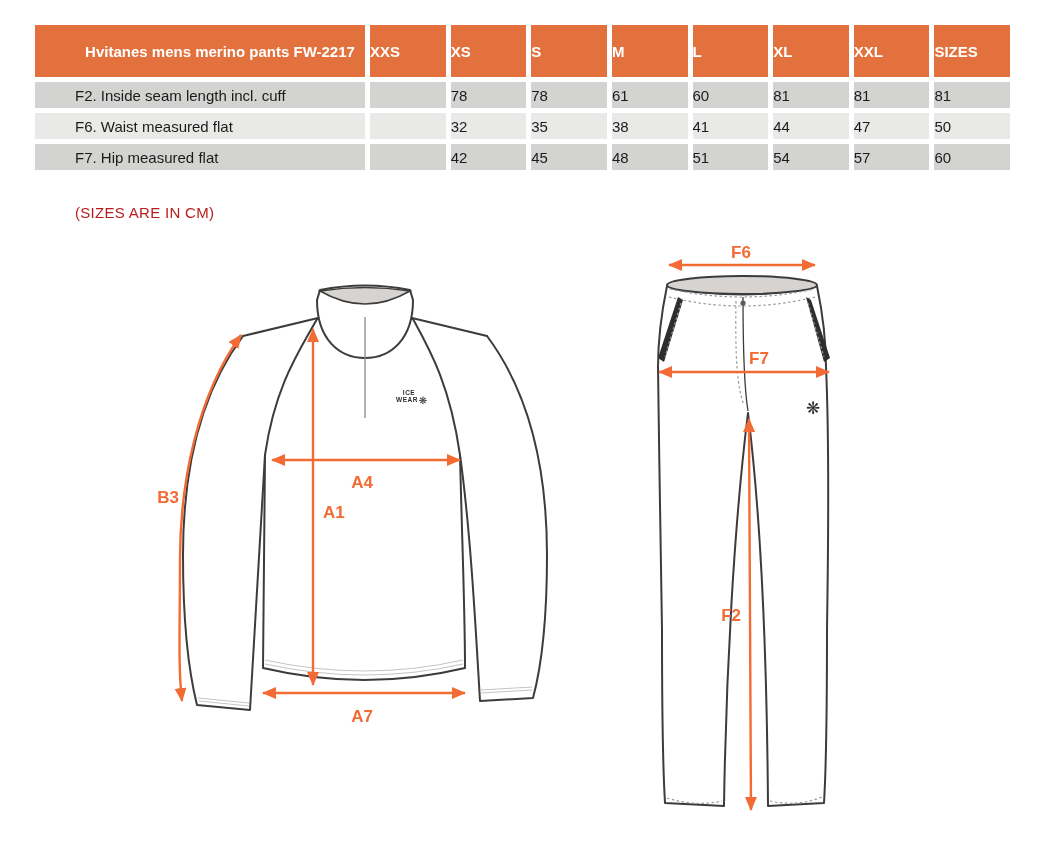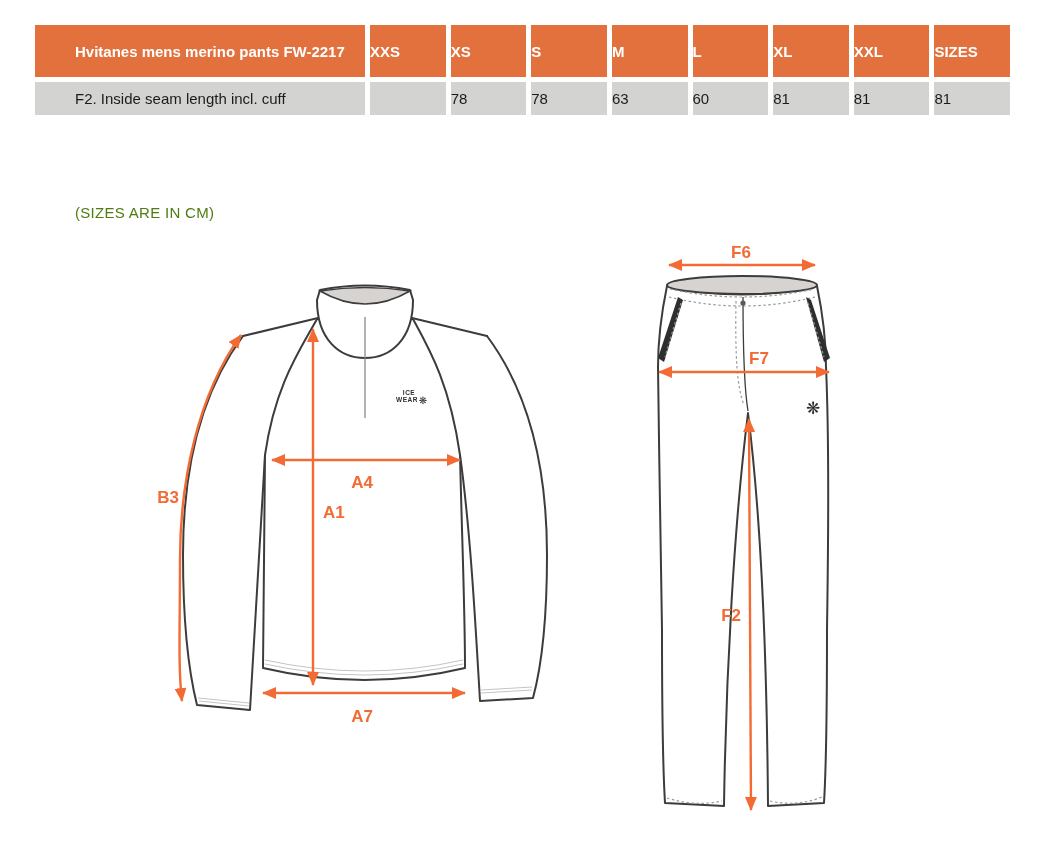--- a/index.html
+++ b/index.html
@@ -22,33 +22,33 @@
     font-size:15px;
     vertical-align:middle;
     text-align:left;
     padding:0;
   }
   .size-table thead th{
     background:#e2713d;color:#ffffff;
     font-weight:bold;height:52px;
   }
   .size-table .th-product{
-    text-align:left;padding-left:40px;
+    text-align:center;padding-left:40px;
   }
   .size-table tbody td{
-    height:33px;color:#1b1b1b;background:#d3d3d1;
+    height:26px;color:#1b1b1b;background:#d3d3d1;
   }
   .size-table tbody tr.row-light td{background:#e9e9e7;}
   .size-table tbody .td-label{
     text-align:left;padding-left:40px;
   }
   
   .cm-note{
     position:absolute;left:75px;top:204px;
-    color:#4d7c0f;font-size:15px;letter-spacing:.3px;
+    color:#b91c1c;font-size:15px;letter-spacing:.3px;
   }
   
   .shirt-svg{position:absolute;left:150px;top:255px;}
   .pants-svg{position:absolute;left:640px;top:245px;}
   .garment{stroke:#3c3c3c;stroke-width:2;fill:#ffffff;stroke-linejoin:round;stroke-linecap:round;}
   .seam{stroke:#3c3c3c;stroke-width:2;fill:none;stroke-linecap:round;}
   .stitch{stroke:#c4c4c4;stroke-width:1;fill:none;}
   .stitch-d{stroke:#9a9a9a;stroke-width:1.2;fill:none;stroke-dasharray:2.5 2.5;}
   .dim{stroke:#f26b35;stroke-width:2.4;fill:none;}
   .dim-label{fill:#f26b35;font-weight:bold;font-size:17px;font-family:"Liberation Sans",sans-serif;}
@@ -81,25 +81,47 @@
       <th>XXL</th>
       <th>SIZES</th>
     </tr>
   </thead>
   <tbody>
     <tr class="row-dark">
       <td class="td-label">F2. Inside seam length incl. cuff</td>
       <td></td>
       <td>78</td>
       <td>78</td>
-      <td>63</td>
+      <td>61</td>
       <td>60</td>
       <td>81</td>
       <td>81</td>
       <td>81</td>
+    </tr>
+    <tr class="row-light">
+      <td class="td-label">F6. Waist measured flat</td>
+      <td></td>
+      <td>32</td>
+      <td>35</td>
+      <td>38</td>
+      <td>41</td>
+      <td>44</td>
+      <td>47</td>
+      <td>50</td>
+    </tr>
+    <tr class="row-dark">
+      <td class="td-label">F7. Hip measured flat</td>
+      <td></td>
+      <td>42</td>
+      <td>45</td>
+      <td>48</td>
+      <td>51</td>
+      <td>54</td>
+      <td>57</td>
+      <td>60</td>
     </tr>
   </tbody>
 </table>
 
 <div class="cm-note">(SIZES ARE IN CM)</div>
 
 <svg class="shirt-svg" width="432" height="475" viewBox="0 0 432 475" xmlns="http://www.w3.org/2000/svg">
   <defs>
     <marker id="arrowS" markerUnits="userSpaceOnUse" markerWidth="15" markerHeight="13" refX="13" refY="6" orient="auto-start-reverse">
       <path d="M0,0 L14,6 L0,12 Z" fill="#f26b35"></path>

